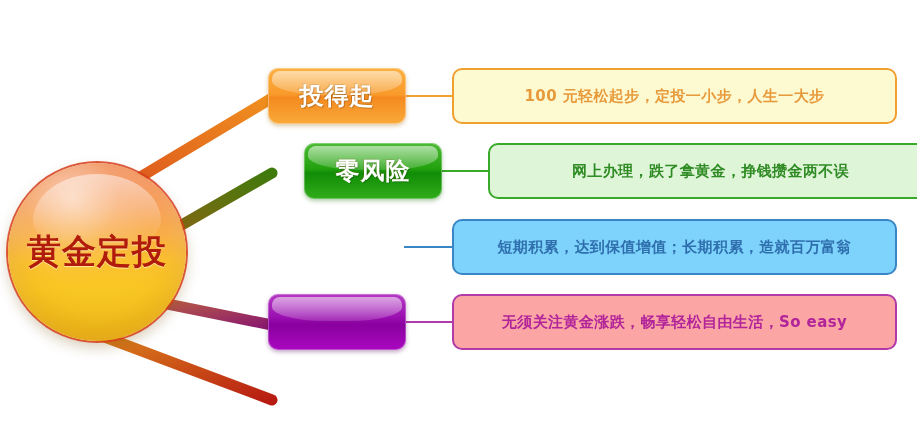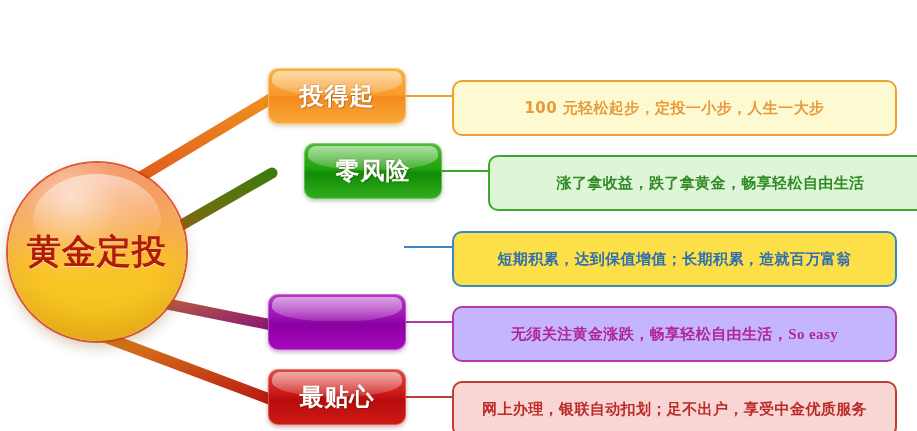--- a/index.html
+++ b/index.html
@@ -119,21 +119,21 @@
     top: 3px;
     height: 42%;
     border-radius: 8px 8px 40% 40% / 8px 8px 60% 60%;
     background: linear-gradient(180deg, rgba(255,255,255,0.55) 0%, rgba(255,255,255,0.14) 100%);
     pointer-events: none;
   }
 
   .desc {
     position: absolute;
     left: 452px;
-    top: 12px;
+    top: 0;
     width: 445px;
     height: 56px;
     border-radius: 10px;
     border: 2px solid #22c55e;
     box-sizing: border-box;
     display: flex;
     align-items: center;
     justify-content: center;
     z-index: 6;
   }
@@ -167,29 +167,29 @@
     box-shadow: inset 0 0 0 1px rgba(255,255,255,0.30), 0 2px 4px rgba(30,110,10,0.35);
   }
   .row-1 .desc { background: #dff5d8; border-color: #3aa92a; }
   .row-1 .desc-text { color: #2f8b24; }
   .row-1 .link { background: #3aa92a; }
 
   .row-2 .tag {
     background: linear-gradient(180deg, #5fa9e0 0%, #2a84c8 42%, #0d6fb5 56%, #1f83c6 100%);
     box-shadow: inset 0 0 0 1px rgba(255,255,255,0.30), 0 2px 4px rgba(10,70,120,0.35);
   }
-  .row-2 .desc { background: #fde047; border-color: #3a86c4; }
+  .row-2 .desc { background: #7dd3fc; border-color: #3a86c4; }
   .row-2 .desc-text { color: #2f6fae; }
   .row-2 .link { background: #3a86c4; }
 
   .row-3 .tag {
     background: linear-gradient(180deg, #b438c4 0%, #9b11b1 40%, #8a009f 55%, #a908c0 100%);
     box-shadow: inset 0 0 0 1px rgba(255,255,255,0.28), 0 2px 4px rgba(80,0,95,0.35);
   }
-  .row-3 .desc { background: #c4b5fd; border-color: #b13aa8; font-family: Liberation Serif, serif; }
+  .row-3 .desc { background: #fca5a5; border-color: #b13aa8; }
   .row-3 .desc-text { color: #b1249a; }
   .row-3 .link { background: #b13aa8; }
 
   .row-4 .tag {
     background: linear-gradient(180deg, #e04a42 0%, #cc1a18 42%, #b80d0d 56%, #cf1a17 100%);
     box-shadow: inset 0 0 0 1px rgba(255,255,255,0.28), 0 2px 4px rgba(110,10,10,0.35);
   }
   .row-4 .desc { background: #f8d6d4; border-color: #c23b34; }
   .row-4 .desc-text { color: #bb2a28; }
   .row-4 .link { background: #c23b34; }
@@ -248,45 +248,35 @@
     </div>
   </div>
 
   <div class="row row-1" style="top:143px;margin-left:36px;">
     <div class="link"></div>
     <div class="tag">
       <div class="tag-gloss"></div>
       <span class="tag-text">零风险</span>
     </div>
     <div class="desc">
-      <span class="desc-text">涨了拿收益，跌了拿黄金，畅享轻松自由生活</span>
+      <span class="desc-text">网上办理，跌了拿黄金，挣钱攒金两不误</span>
     </div>
   </div>
 
   <div class="row row-2" style="top:219px;">
     <div class="link"></div>
     <div class="desc">
       <span class="desc-text">短期积累，达到保值增值；长期积累，造就百万富翁</span>
     </div>
   </div>
 
   <div class="row row-3" style="top:294px;">
     <div class="link"></div>
     <div class="tag">
       <div class="tag-gloss"></div>
     </div>
     <div class="desc">
       <span class="desc-text">无须关注黄金涨跌，畅享轻松自由生活，So easy</span>
     </div>
   </div>
 
-  <div class="row row-4" style="top:369px;">
-    <div class="link"></div>
-    <div class="tag">
-      <div class="tag-gloss"></div>
-      <span class="tag-text">最贴心</span>
-    </div>
-    <div class="desc">
-      <span class="desc-text">网上办理，银联自动扣划；足不出户，享受中金优质服务</span>
-    </div>
-  </div>
 
 </div>
 
 </body></html>

